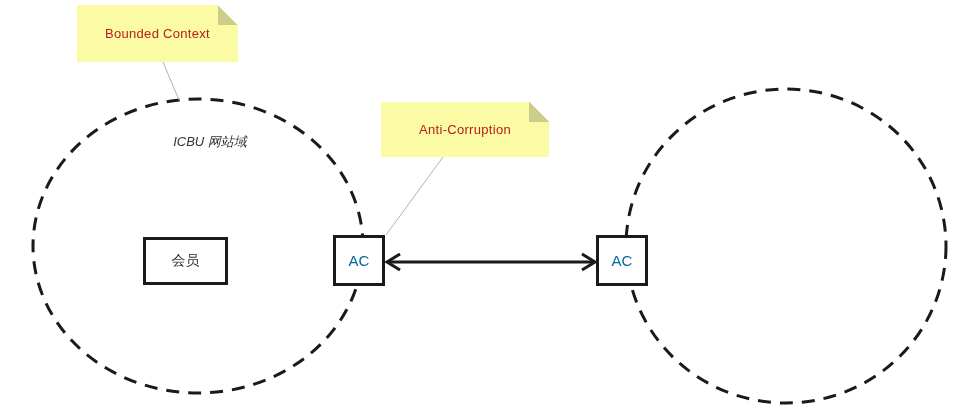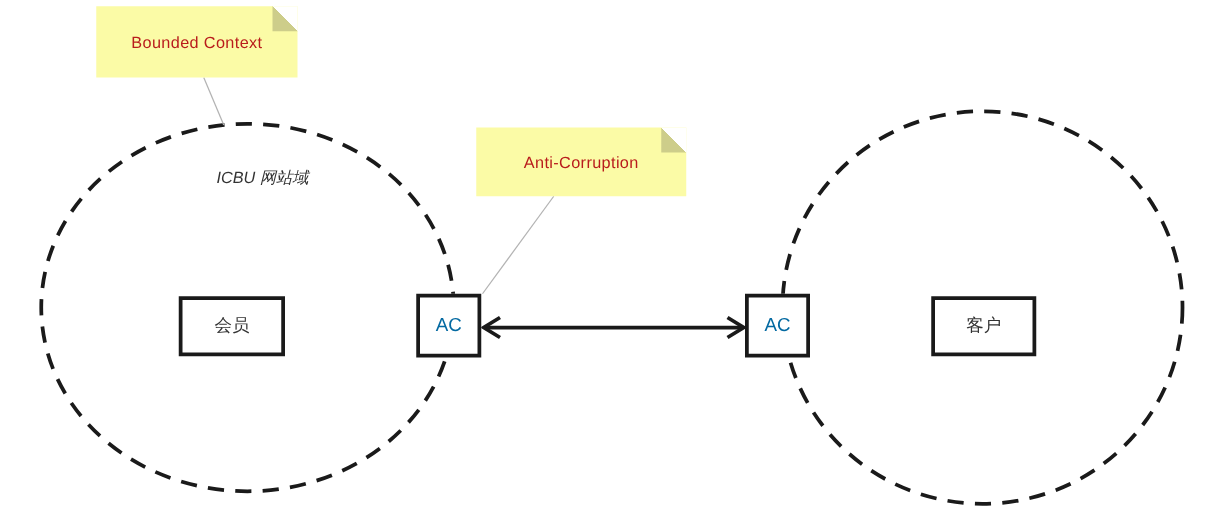--- a/index.html
+++ b/index.html
@@ -101,18 +101,17 @@
   </div>
 
   <div class="note note-anticorruption">
     <span>Anti-Corruption</span>
     <span class="fold"></span>
   </div>
 
   <div class="ctx-label ctx-label-left">ICBU 网站域</div>
 
   <div class="box entity entity-member">会员</div>
-  <div class="box entity entity-customer">客户</div>
 
   <div class="box ac ac-left">AC</div>
   <div class="box ac ac-right">AC</div>
 
 </div>
 
 </body></html>

